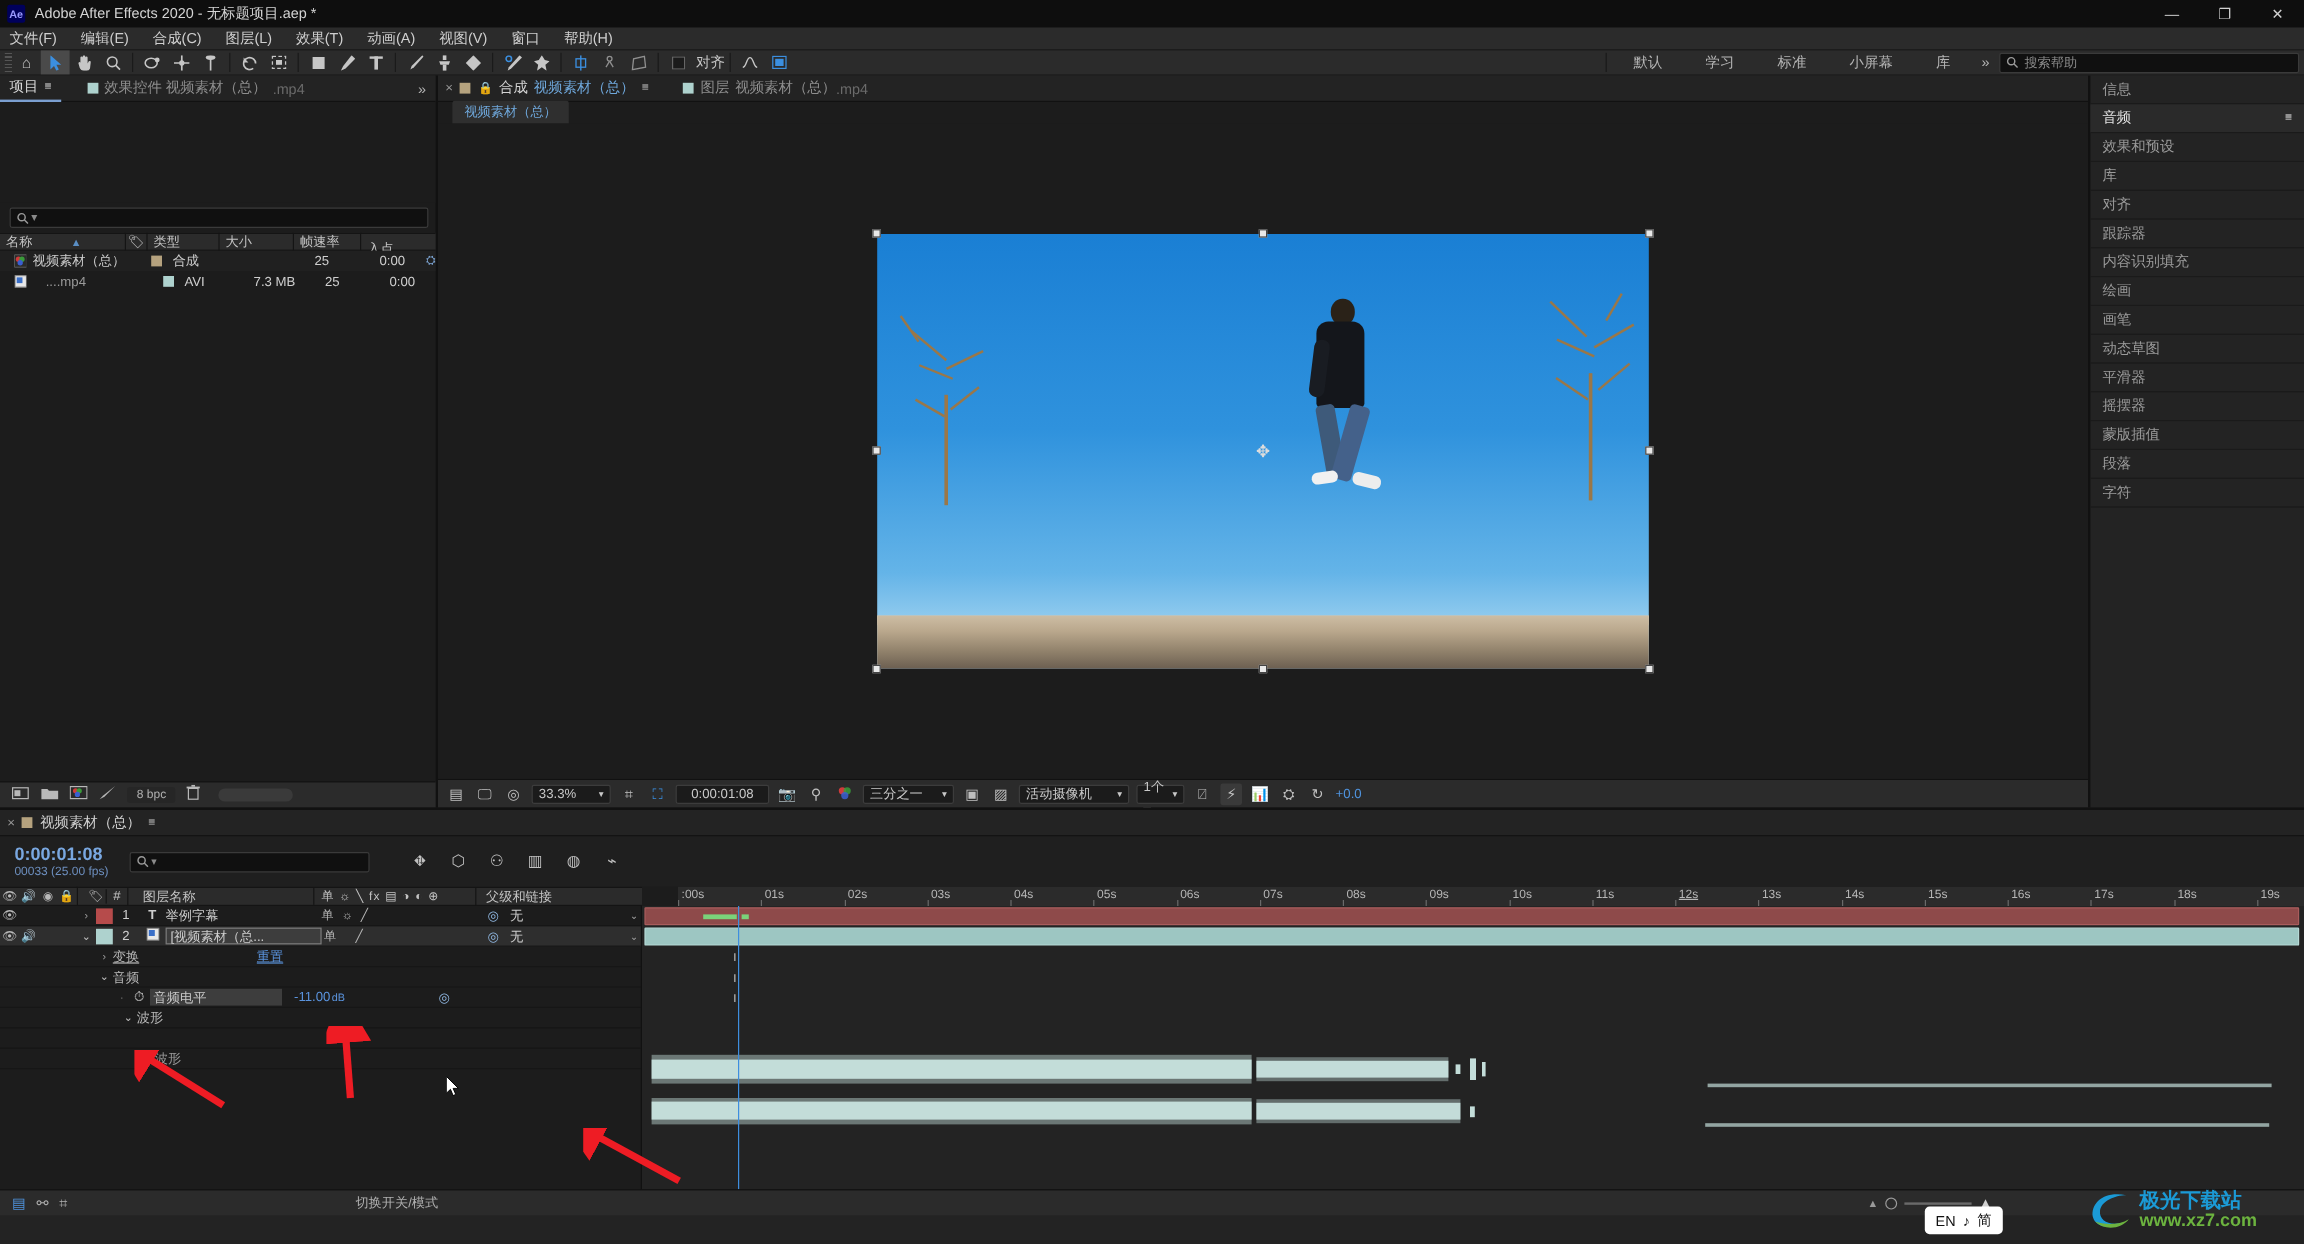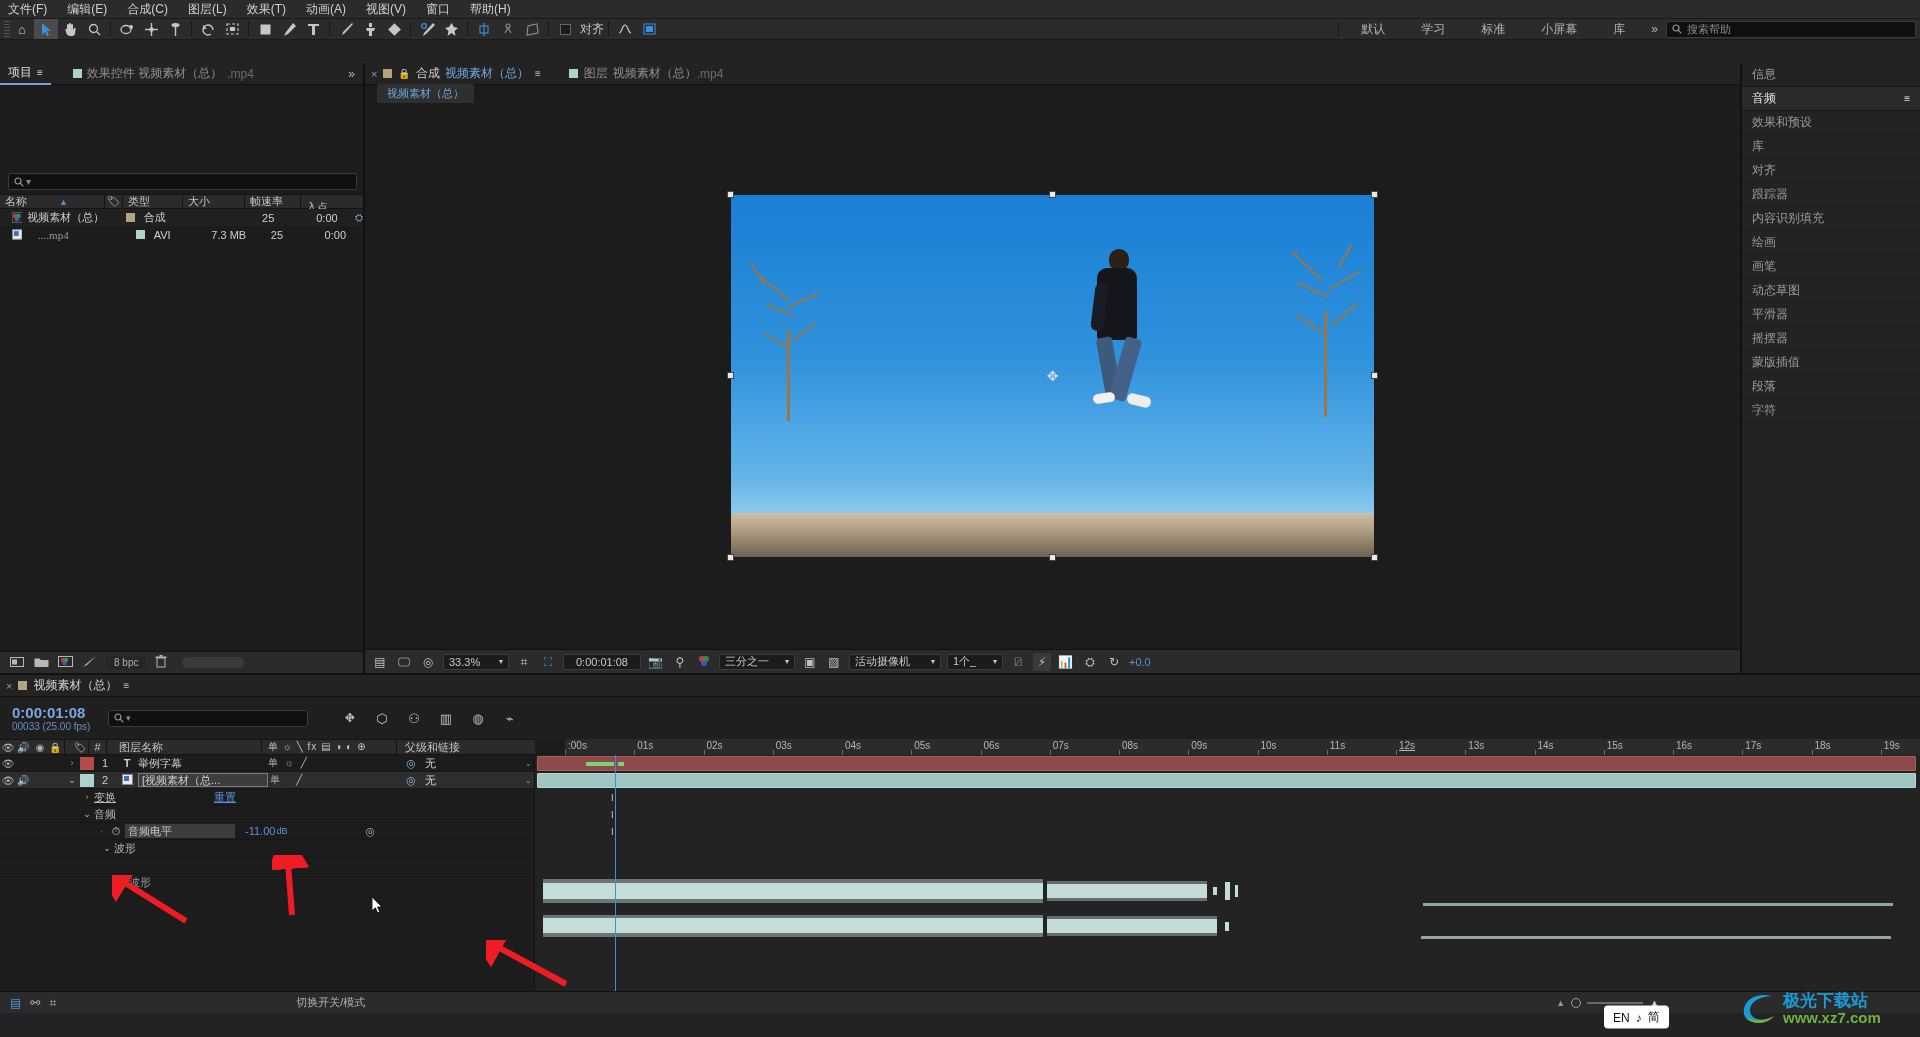--- a/index.html
+++ b/index.html
@@ -124,20 +124,29 @@
   .arrow-ann { position:absolute; pointer-events:none; }
   .ime { position:absolute; background:#fff; color:#111; border-radius:4px; font-size:12px;
     padding:3px 9px; display:flex; gap:6px; align-items:center; }
   .cursor-ar { position:absolute; width:11px; height:17px; }
 </style>
 </head>
 <body>
 
 <div class="app">
 
+  <div class="titlebar">
+    <div class="ae-logo">Ae</div>
+    <div class="title-text">Adobe After Effects 2020 - 无标题项目.aep *</div>
+    <div class="win-btns">
+      <div class="win-btn">—</div>
+      <div class="win-btn">❐</div>
+      <div class="win-btn close">✕</div>
+    </div>
+  </div>
 
   <div class="menubar">
     <div class="menu-item">文件(F)</div>
     <div class="menu-item">编辑(E)</div>
     <div class="menu-item">合成(C)</div>
     <div class="menu-item">图层(L)</div>
     <div class="menu-item">效果(T)</div>
     <div class="menu-item">动画(A)</div>
     <div class="menu-item">视图(V)</div>
     <div class="menu-item">窗口</div>
@@ -354,21 +363,21 @@
           <span style="width:56px;">25</span>
           <span style="width:40px;">0:00</span>
           <span style="color:#7fa8d8;font-size:10px;">⛭</span>
         </div>
         <div class="prow">
           <span style="width:12px;"></span>
           <svg width="11" height="11" viewBox="0 0 11 11">
             <rect x="0.5" y="0.5" width="10" height="10" fill="#e8e8e8" stroke="#888"></rect>
             <rect x="2" y="2" width="5" height="5" fill="#3a6fc8"></rect>
           </svg>
-          <span style="margin-left:16px;width:100px;color:#9a9a9a;font-family:Liberation Serif, serif;">....mp4</span>
+          <span style="margin-left:16px;width:100px;color:#9a9a9a;">....mp4</span>
           <span class="sqicon" style="background:#aed2ce;margin-left:2px;"></span>
           <span style="margin-left:9px;width:60px;">AVI</span>
           <span style="width:62px;">7.3 MB</span>
           <span style="width:56px;">25</span>
           <span style="width:40px;">0:00</span>
         </div>
       </div>
 
       <div class="proj-bottom">
         <span>
@@ -499,21 +508,21 @@
         <span class="cb-field" style="width:76px;justify-content:space-between;">
           <span>三分之一</span>
           <span style="font-size:8px;">▾</span>
         </span>
         <span class="cb-ic">▣</span>
         <span class="cb-ic">▨</span>
         <span class="cb-field" style="width:92px;justify-content:space-between;">
           <span>活动摄像机</span>
           <span style="font-size:8px;">▾</span>
         </span>
-        <span class="cb-field" style="width:56px;justify-content:space-between;">
+        <span class="cb-field" style="width:40px;justify-content:center;">
           <span>1个_</span>
           <span style="font-size:8px;">▾</span>
         </span>
         <span class="cb-ic">⍁</span>
         <span class="cb-ic" style="background:#3a3a3a;border-radius:2px;">⚡</span>
         <span class="cb-ic">📊</span>
         <span class="cb-ic">⛭</span>
         <span class="cb-ic">↻</span>
         <span style="font-size:11px;color:#4f93dd;">+0.0</span>
       </div>

